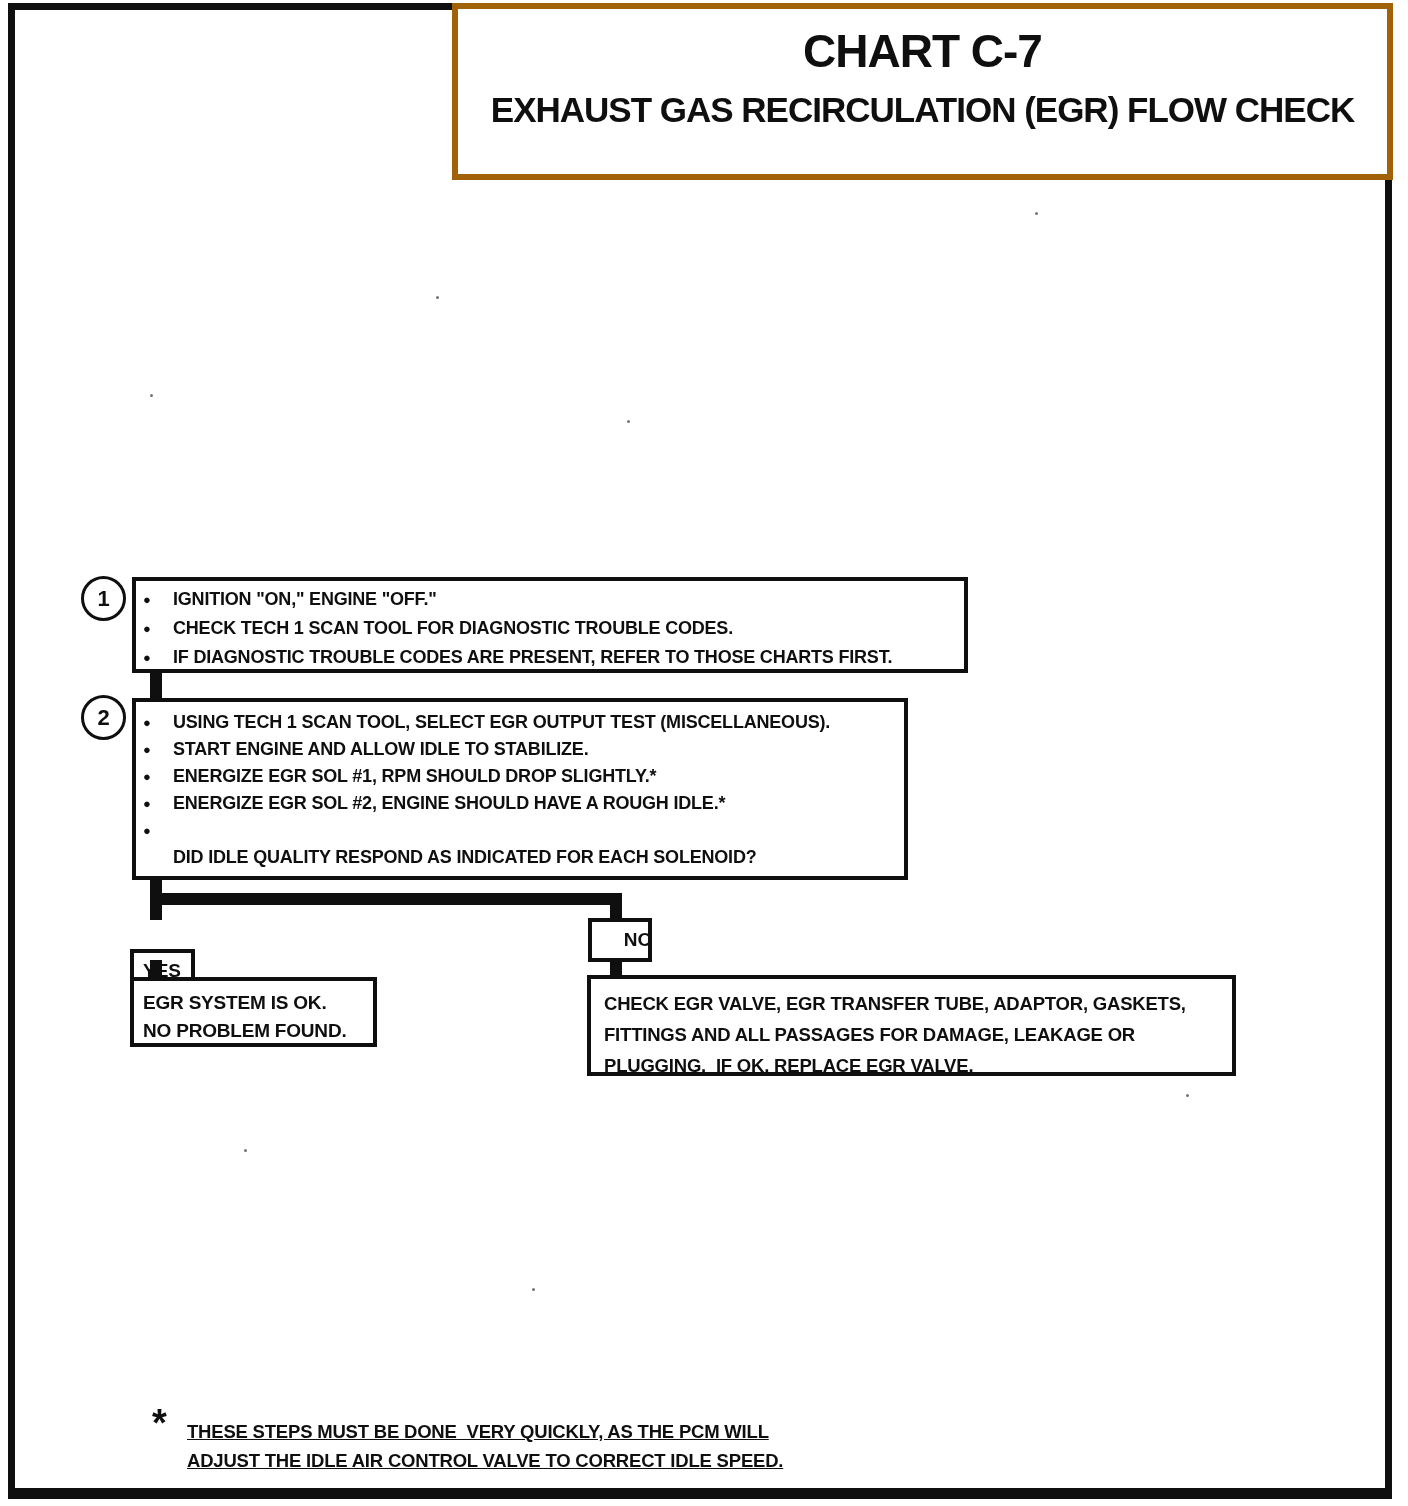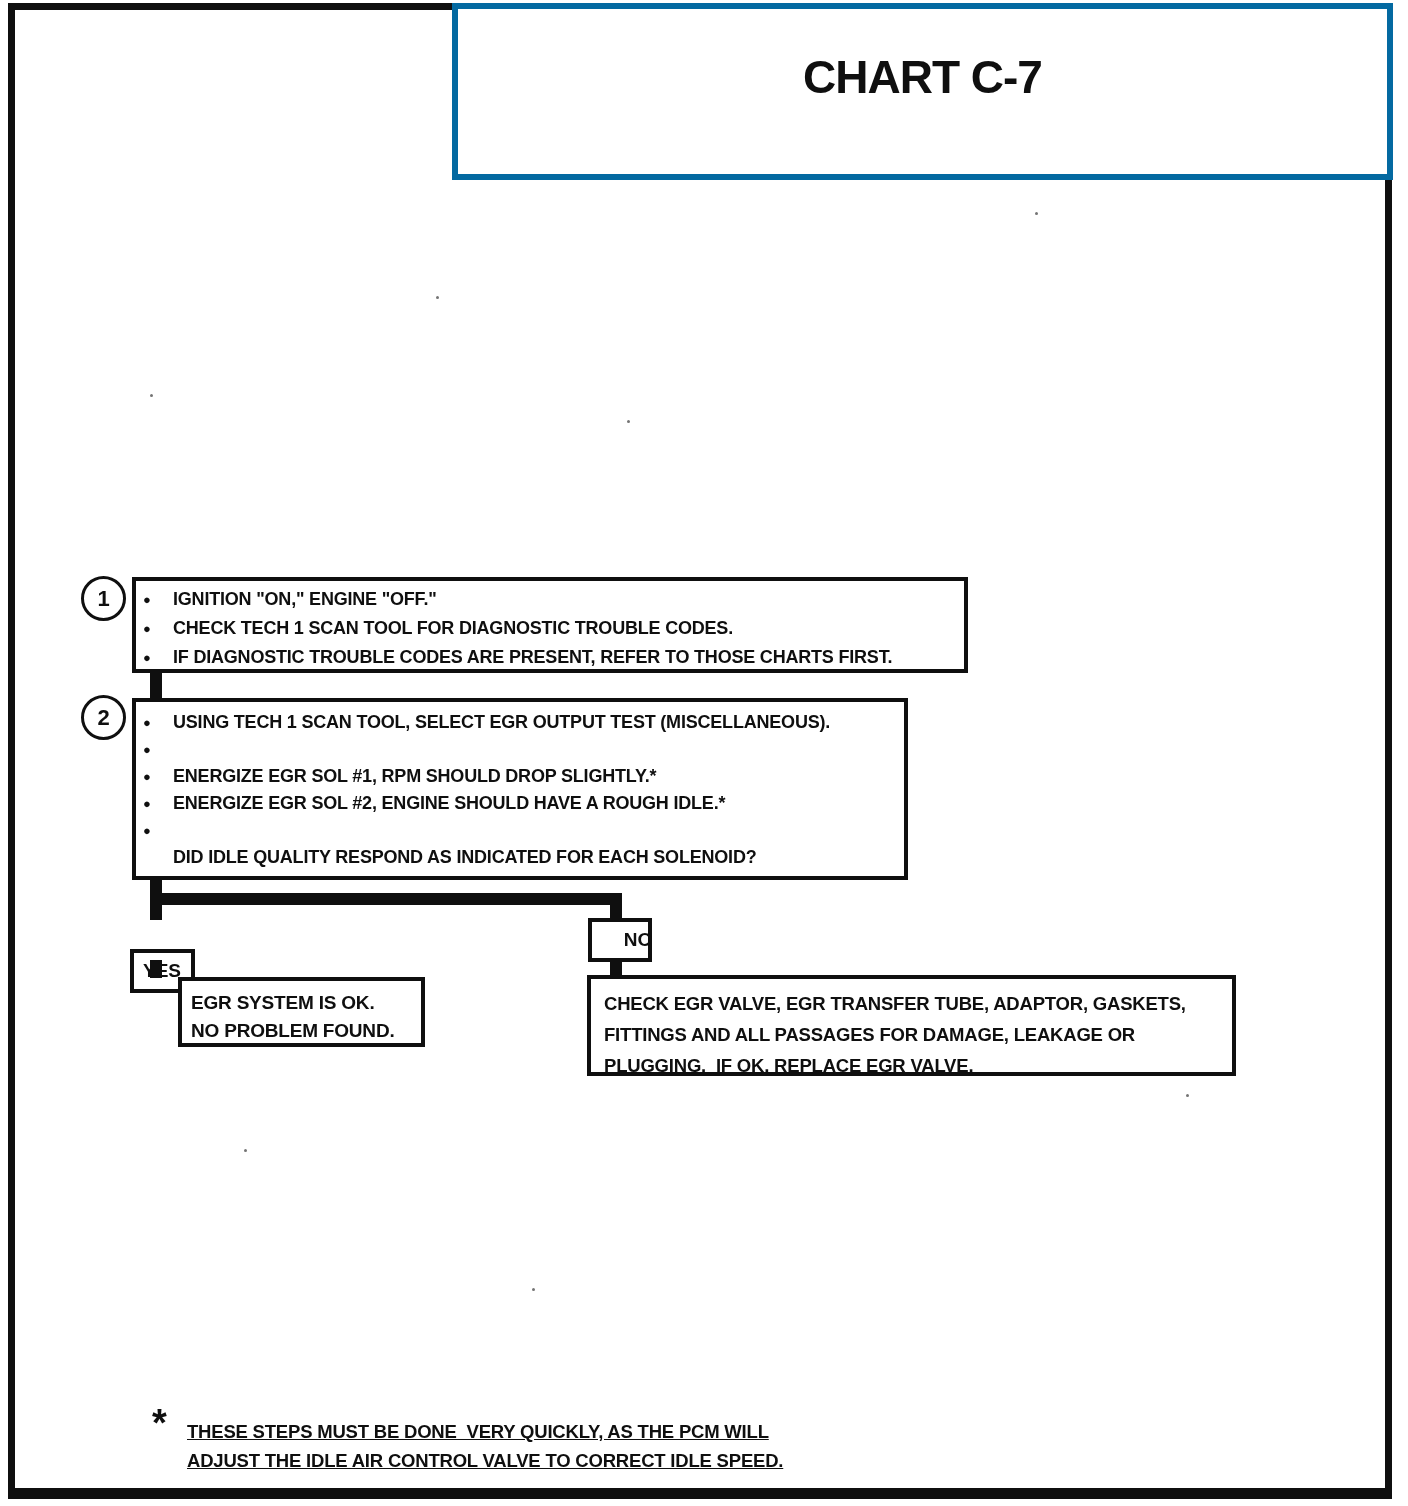--- a/index.html
+++ b/index.html
@@ -7,21 +7,21 @@
     position:relative;width:1408px;height:1506px;background:#ffffff;
     font-family:"Liberation Sans",sans-serif;color:#0f0f0f;overflow:hidden;
     font-weight:bold;
   }
   .frame{
     position:absolute;left:8px;top:3px;width:1384px;height:1496px;
     border:7px solid #0f0f0f;border-bottom-width:11px;box-sizing:border-box;
   }
   .titlebox{
     position:absolute;left:452px;top:3px;width:941px;height:177px;
-    background:#fff;border:6px solid #0369a1;box-sizing:border-box;
+    background:#fff;border:6px solid #a16207;box-sizing:border-box;
     display:flex;flex-direction:column;align-items:center;justify-content:center;
     gap:12px;padding-bottom:30px;
   }
   .title1{font-size:46px;letter-spacing:-1px;}
   .title2{font-size:35px;letter-spacing:-1px;white-space:nowrap;}
   .node{
     position:absolute;background:#fff;border:4px solid #0f0f0f;box-sizing:border-box;padding-left:36px;
   }
   .conn{position:absolute;background:#0f0f0f;}
   .circle{
@@ -49,20 +49,21 @@
 </style>
 </head>
 <body>
 
 <div class="page">
 
   <div class="frame"></div>
 
   <div class="titlebox">
     <div class="title1">CHART C-7</div>
+    <div class="title2">EXHAUST GAS RECIRCULATION (EGR) FLOW CHECK</div>
   </div>
 
   <div class="circle" style="left:81px;top:576px;">1</div>
   <div class="node blist" style="left:132px;top:577px;width:836px;height:96px;">
       <div class="brow">
         <span class="bullet">●</span>
         <span class="btext">IGNITION "ON," ENGINE "OFF."</span>
       </div>
       <div class="brow">
         <span class="bullet">●</span>
@@ -77,20 +78,21 @@
   <div class="conn" style="left:150px;top:671px;width:12px;height:29px;"></div>
 
   <div class="circle" style="left:81px;top:695px;">2</div>
   <div class="node blist lh27" style="left:132px;top:698px;width:776px;height:182px;">
       <div class="brow">
         <span class="bullet">●</span>
         <span class="btext">USING TECH 1 SCAN TOOL, SELECT EGR OUTPUT TEST (MISCELLANEOUS).</span>
       </div>
       <div class="brow">
         <span class="bullet">●</span>
+        <span class="btext">START ENGINE AND ALLOW IDLE TO STABILIZE.</span>
       </div>
       <div class="brow">
         <span class="bullet">●</span>
         <span class="btext">ENERGIZE EGR SOL #1, RPM SHOULD DROP SLIGHTLY.*</span>
       </div>
       <div class="brow">
         <span class="bullet">●</span>
         <span class="btext">ENERGIZE EGR SOL #2, ENGINE SHOULD HAVE A ROUGH IDLE.*</span>
       </div>
       <div class="brow">
@@ -105,21 +107,21 @@
   <div class="conn" style="left:150px;top:878px;width:12px;height:42px;"></div>
   <div class="conn" style="left:150px;top:893px;width:471px;height:12px;"></div>
   <div class="conn" style="left:610px;top:893px;width:12px;height:27px;"></div>
 
   <div class="node branch branch-yes" style="left:130px;top:949px;width:65px;height:44px;">YES</div>
   <div class="node branch branch-no" style="left:588px;top:918px;width:64px;height:44px;">NO</div>
 
   <div class="conn" style="left:150px;top:960px;width:12px;height:18px;"></div>
   <div class="conn" style="left:610px;top:960px;width:12px;height:16px;"></div>
 
-  <div class="node lines egr-lines" style="left:130px;top:977px;width:247px;height:70px;margin-left:48px;">
+  <div class="node lines egr-lines" style="left:130px;top:977px;width:247px;height:70px;">
       <div class="line">EGR SYSTEM IS OK.</div>
       <div class="line">NO PROBLEM FOUND.</div>
     </div>
   <div class="node lines check-lines" style="left:587px;top:975px;width:649px;height:101px;">
       <div class="line">CHECK EGR VALVE, EGR TRANSFER TUBE, ADAPTOR, GASKETS,</div>
       <div class="line">FITTINGS AND ALL PASSAGES FOR DAMAGE, LEAKAGE OR</div>
       <div class="line">PLUGGING.  IF OK, REPLACE EGR VALVE.</div>
     </div>
 
   <div class="fn-marker">*</div>

